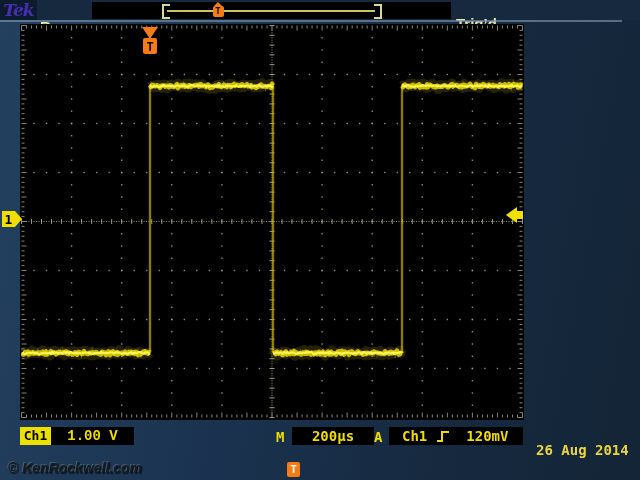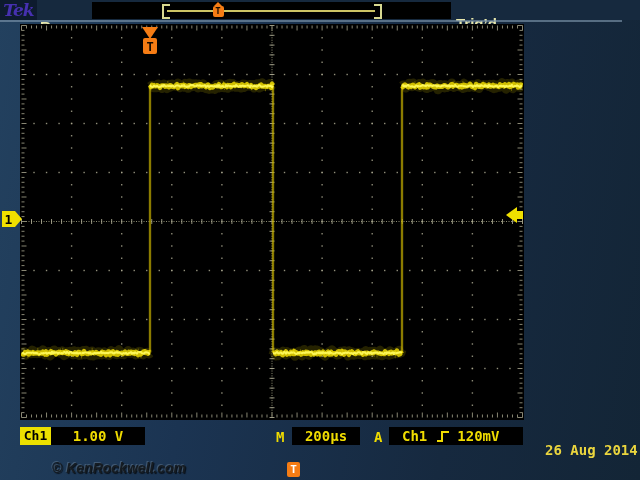--- a/index.html
+++ b/index.html
@@ -32,36 +32,36 @@
   .rv-marker .tri{width:0;height:0;margin:0 auto;border-left:4px solid transparent;border-right:4px solid transparent;border-bottom:4px solid var(--orange);}
   .rv-marker .tbox{width:11px;height:11px;margin:0 auto;background:var(--orange);border-radius:2px;
     color:#1a0d00;font:bold 9px "DejaVu Sans Mono",monospace;text-align:center;line-height:11px;}
   .separator{position:absolute;left:0;top:20px;width:622px;height:2px;background:var(--separator);opacity:.65;}
   
   .bar{position:absolute;height:18px;background:#000;color:var(--accent-yellow);
     font:bold 14px "DejaVu Sans Mono",monospace;display:flex;align-items:center;justify-content:center;}
   .lbl{position:absolute;color:var(--accent-yellow);font:bold 14px "DejaVu Sans Mono",monospace;}
   .ch1-badge{position:absolute;left:20px;top:427px;width:31px;height:18px;background:#ece000;
     color:#000;font:bold 13px "DejaVu Sans Mono",monospace;text-align:center;line-height:18px;}
-  .ch1-bar{left:51px;top:427px;width:94px;}
+  .ch1-bar{left:51px;top:427px;width:83px;font-family:Liberation Mono, monospace;}
   .m-label{left:276px;top:429px;}
-  .m-bar{left:292px;top:427px;width:68px;}
+  .m-bar{left:292px;top:427px;width:82px;}
   .a-label{left:374px;top:429px;}
   .trig-bar{left:389px;top:427px;width:134px;justify-content:flex-start;gap:0;}
   .trig-bar .src{margin-left:13px;}
   .trig-bar .slope{margin-left:9px;display:flex;align-items:center;}
-  .trig-bar .lvl{margin-left:7px;}
+  .trig-bar .lvl{margin-left:16px;}
   .hpos-icon{position:absolute;left:287px;top:462px;width:13px;height:15px;background:var(--orange);
     border-radius:2px;color:#fff;font:bold 11px "DejaVu Sans Mono",monospace;text-align:center;line-height:15px;}
   .hpos-bar{left:302px;top:459px;width:84px;height:19px;border:1px solid var(--bar-outline);color:var(--pct-text);}
   .datetime{position:absolute;left:536px;top:443px;color:var(--date-yellow);
-    font:bold 14px "DejaVu Sans Mono",monospace;line-height:15px;white-space:nowrap;margin-left:9px;}
+    font:bold 14px "DejaVu Sans Mono",monospace;line-height:15px;white-space:nowrap;}
   .watermark{position:absolute;left:8px;top:460px;color:var(--watermark);
     font:bold italic 14px "Liberation Sans",sans-serif;
-    text-shadow:-1px -1px 0 rgba(150,168,185,.30), 1px 1px 1px rgba(0,0,0,.7);margin-left:44px;}
+    text-shadow:-1px -1px 0 rgba(150,168,185,.30), 1px 1px 1px rgba(0,0,0,.7);}
   svg.scope{position:absolute;left:0;top:0;}
 </style>
 </head>
 <body>
 
 <div class="screen">
 
   <div class="topbar">
     <div class="tek-logo">Tek</div>
     <div class="run-status">Run</div>

